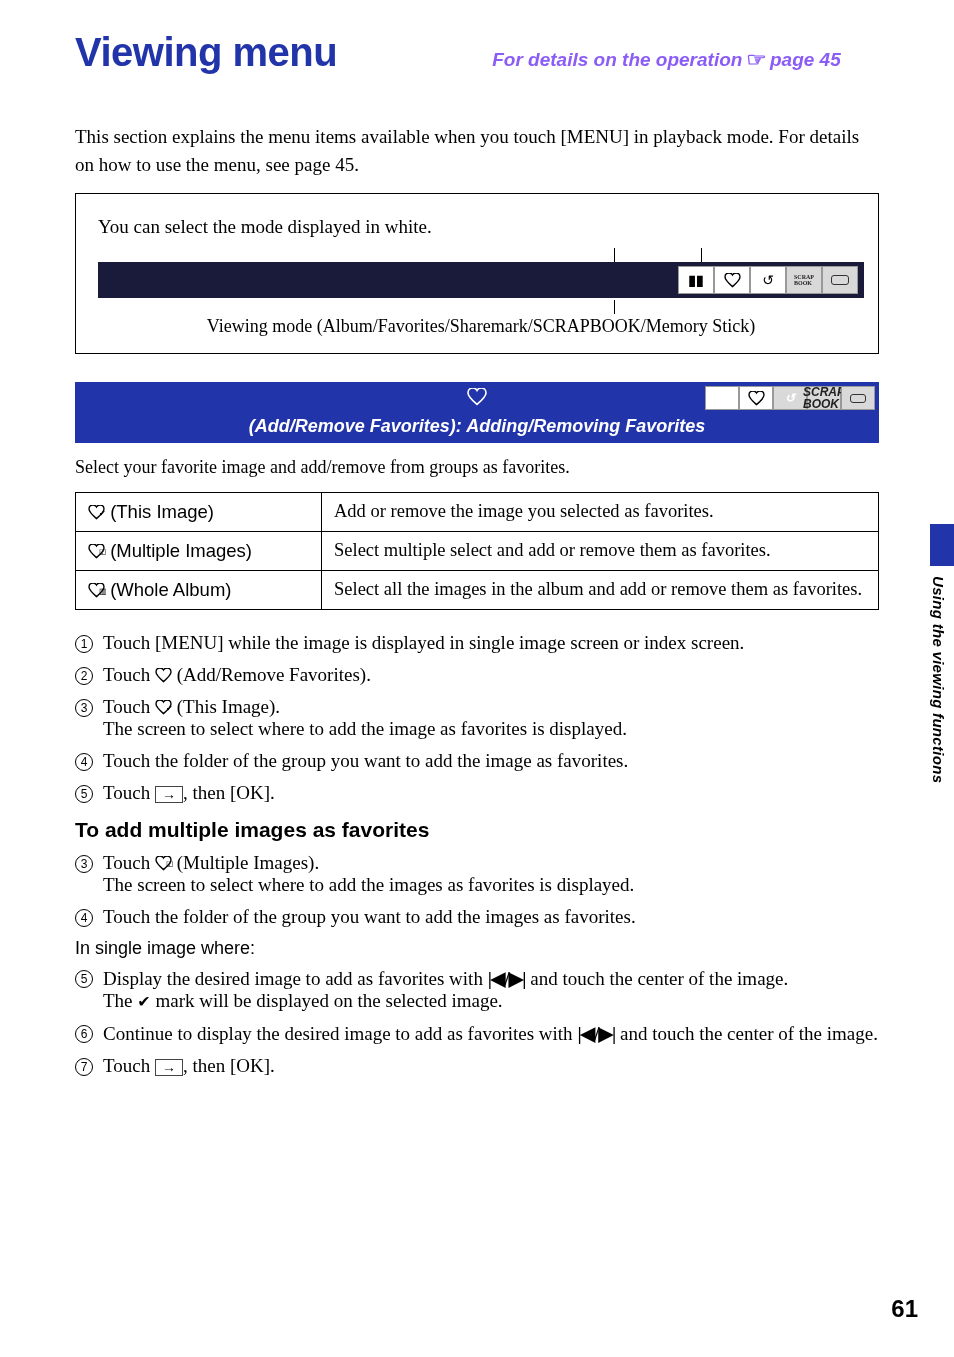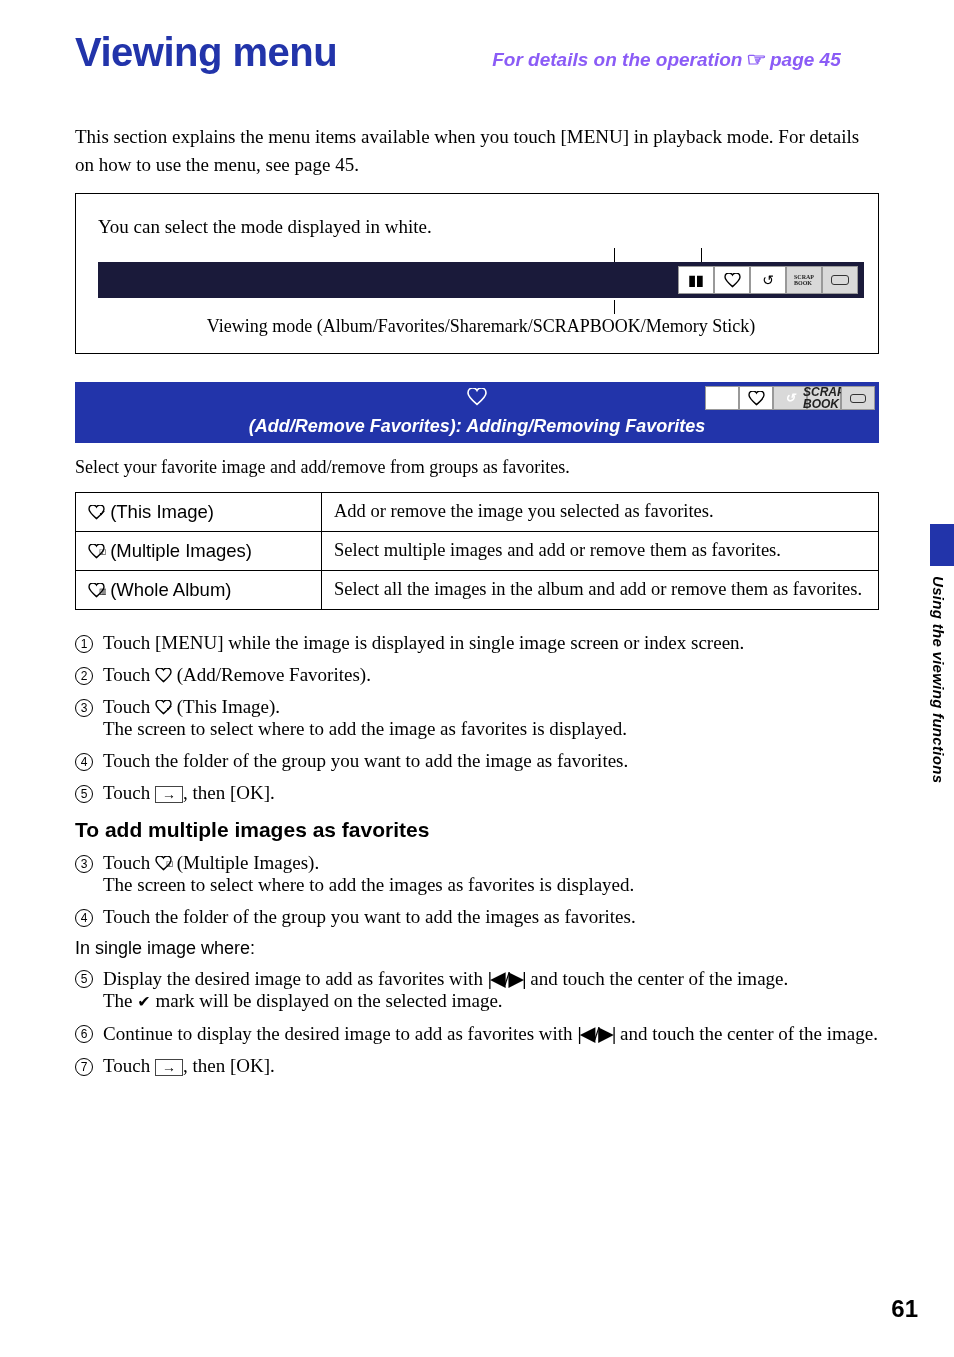--- a/index.html
+++ b/index.html
@@ -118,21 +118,21 @@
       <tr>
     <td class="label"><span class="icon-heart-sub"><svg class="heart-svg-sm" viewBox="0 0 24 22">
               <path d="M12 20 C5 14 1 10 1 6 C1 2 4 0 7 0 C9 0 11 1 12 3 C13 1 15 0 17 0 C20 0 23 2 23 6 C23 10 19 14 12 20 Z" fill="none" stroke="#000" stroke-width="2"></path>
             </svg><span class="icon-sub">✔</span></span><span> (This Image)</span></td>
     <td>Add or remove the image you selected as favorites.</td>
   </tr>
   <tr>
     <td class="label"><span class="icon-heart-sub"><svg class="heart-svg-sm" viewBox="0 0 24 22">
               <path d="M12 20 C5 14 1 10 1 6 C1 2 4 0 7 0 C9 0 11 1 12 3 C13 1 15 0 17 0 C20 0 23 2 23 6 C23 10 19 14 12 20 Z" fill="none" stroke="#000" stroke-width="2"></path>
             </svg><span class="icon-sub">☑</span></span><span> (Multiple Images)</span></td>
-    <td>Select multiple images and add or remove them as favorites.</td>
+    <td>Select multiple select and add or remove them as favorites.</td>
   </tr>
   <tr>
     <td class="label"><span class="icon-heart-sub"><svg class="heart-svg-sm" viewBox="0 0 24 22">
               <path d="M12 20 C5 14 1 10 1 6 C1 2 4 0 7 0 C9 0 11 1 12 3 C13 1 15 0 17 0 C20 0 23 2 23 6 C23 10 19 14 12 20 Z" fill="none" stroke="#000" stroke-width="2"></path>
             </svg><span class="icon-sub">▥</span></span><span> (Whole Album)</span></td>
     <td>Select all the images in the album and add or remove them as favorites.</td>
   </tr>
 </tbody>
   </table>
 

